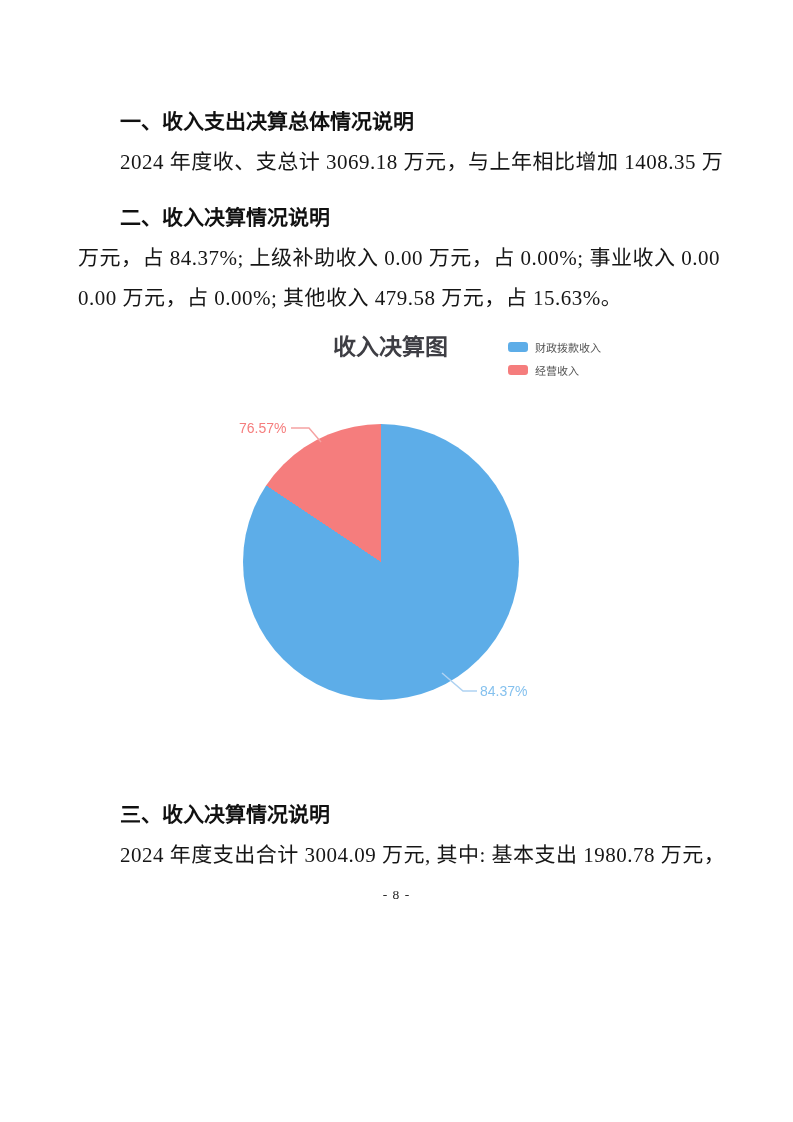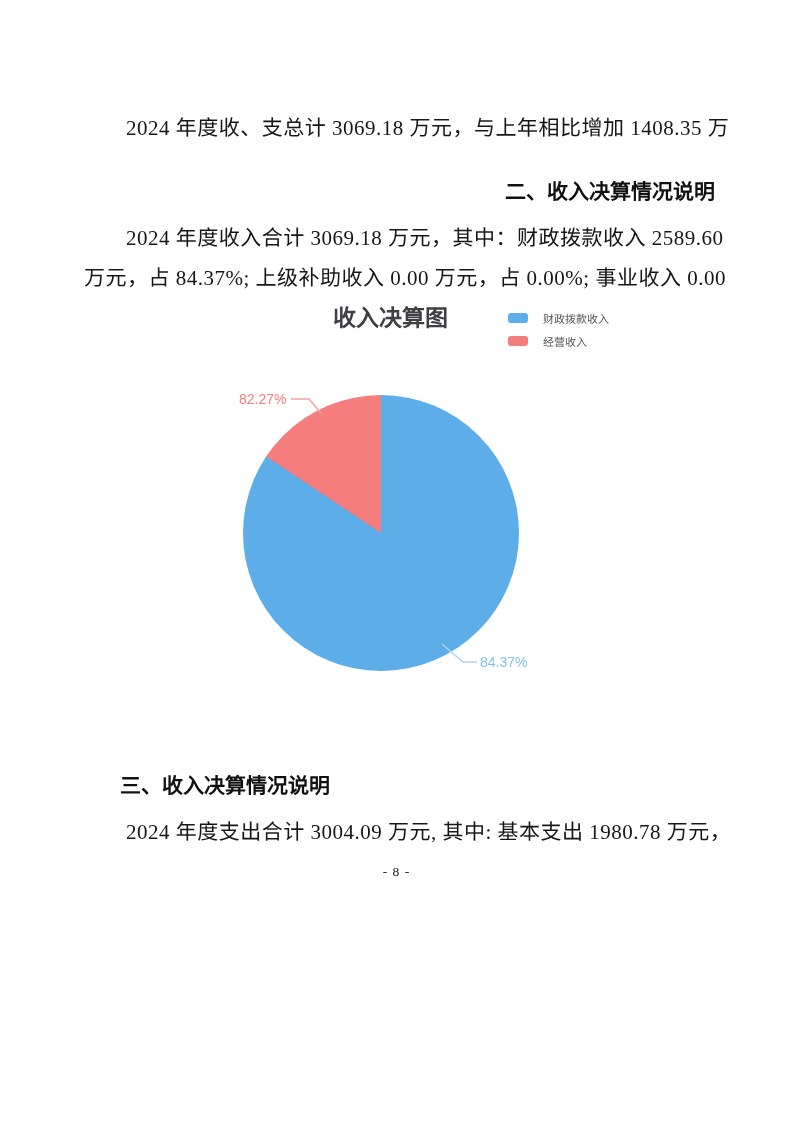--- a/index.html
+++ b/index.html
@@ -18,50 +18,51 @@
     margin: 0;
     height: 40px;
     line-height: 40px;
     font-size: 21px;
     font-weight: bold;
     text-indent: 42px;
     white-space: nowrap;
     font-family: "Liberation Sans", "DejaVu Sans", sans-serif;
     color: #111111;
   }
-  .h2-gap { margin-top: 24px; text-align: right; }
+  .h2-gap { margin-top: 16px; }
 
-  .para { margin: 6px; }
+  .para { margin: 0; }
   .line {
     height: 40px;
     line-height: 40px;
     font-size: 21px;
     white-space: nowrap;
     letter-spacing: 0.5px;
   }
   .line.indent { text-indent: 42px; }
 
   
   .chart {
     position: relative;
+    margin-top: 15px;
     width: 637px;
     height: 462px;
   }
   .chart-title {
     position: absolute;
     left: 255px; top: 0;
     font-family: "Liberation Sans", "DejaVu Sans", sans-serif;
     font-size: 23px;
     font-weight: bold;
     color: #3e3e44;
     line-height: 28px;
     white-space: nowrap;
   }
   .legend { position: absolute; left: 430px; top: 6px; }
-  .legend-item { display: flex; align-items: center; height: 15px; margin-bottom: 8px; gap: 8px; }
+  .legend-item { display: flex; align-items: center; height: 15px; margin-bottom: 8px; }
   .legend-swatch {
     width: 20px; height: 10px;
     border-radius: 3px;
     margin-right: 7px;
     flex: 0 0 auto;
   }
   .legend-label {
     font-family: "Liberation Sans", "DejaVu Sans", sans-serif;
     font-size: 11px;
     color: #555555;
@@ -93,28 +94,29 @@
     color: #222222;
     letter-spacing: 1px;
   }
 </style>
 </head>
 <body>
 
 <div class="page">
   <div class="content">
 
+    <h2 class="section-heading">一、收入支出决算总体情况说明</h2>
     <div class="para">
       <div class="line indent">2024 年度收、支总计 3069.18 万元，与上年相比增加 1408.35 万</div>
     </div>
 
     <h2 class="section-heading h2-gap">二、收入决算情况说明</h2>
     <div class="para">
-      <div class="line indent">2024 年度收入合计 3069.18 万元，其中：财政拨款收入 2589.60</div>
       <div class="line">万元，占 84.37%; 上级补助收入 0.00 万元，占 0.00%; 事业收入 0.00</div>
+      <div class="line">0.00 万元，占 0.00%; 其他收入 479.58 万元，占 15.63%。</div>
     </div>
 
     <div class="chart">
       <div class="chart-title">收入决算图</div>
 
       <div class="legend">
         <div class="legend-item">
           <span class="legend-swatch" style="background: rgb(93, 173, 232);"></span>
           <span class="legend-label">财政拨款收入</span>
         </div>
@@ -124,21 +126,21 @@
         </div>
       </div>
 
       <div class="pie" style="background: conic-gradient(rgb(93, 173, 232) 0deg, rgb(93, 173, 232) 303.732deg, rgb(245, 125, 125) 303.732deg, rgb(245, 125, 125) 360deg);"></div>
 
       <svg class="connectors" viewBox="0 0 637 462">
         <polyline points="213,95 231,95 243,109" fill="none" stroke-width="1.5" stroke="#f5a3a3"></polyline>
         <polyline points="364,340 385,358 399,358" fill="none" stroke-width="1.5" stroke="#aed2f2"></polyline>
       </svg>
 
-      <div class="pie-label pie-label-other" style="color: rgb(245, 125, 125);">82.27%</div>
+      <div class="pie-label pie-label-other" style="color: rgb(245, 125, 125);">76.57%</div>
       <div class="pie-label pie-label-fiscal" style="color: rgb(133, 193, 238); text-align: right;">84.37%</div>
     </div>
 
     <h2 class="section-heading">三、收入决算情况说明</h2>
     <div class="para">
       <div class="line indent">2024 年度支出合计 3004.09 万元, 其中: 基本支出 1980.78 万元，</div>
     </div>
 
     <div class="page-number">- 8 -</div>
   </div>

